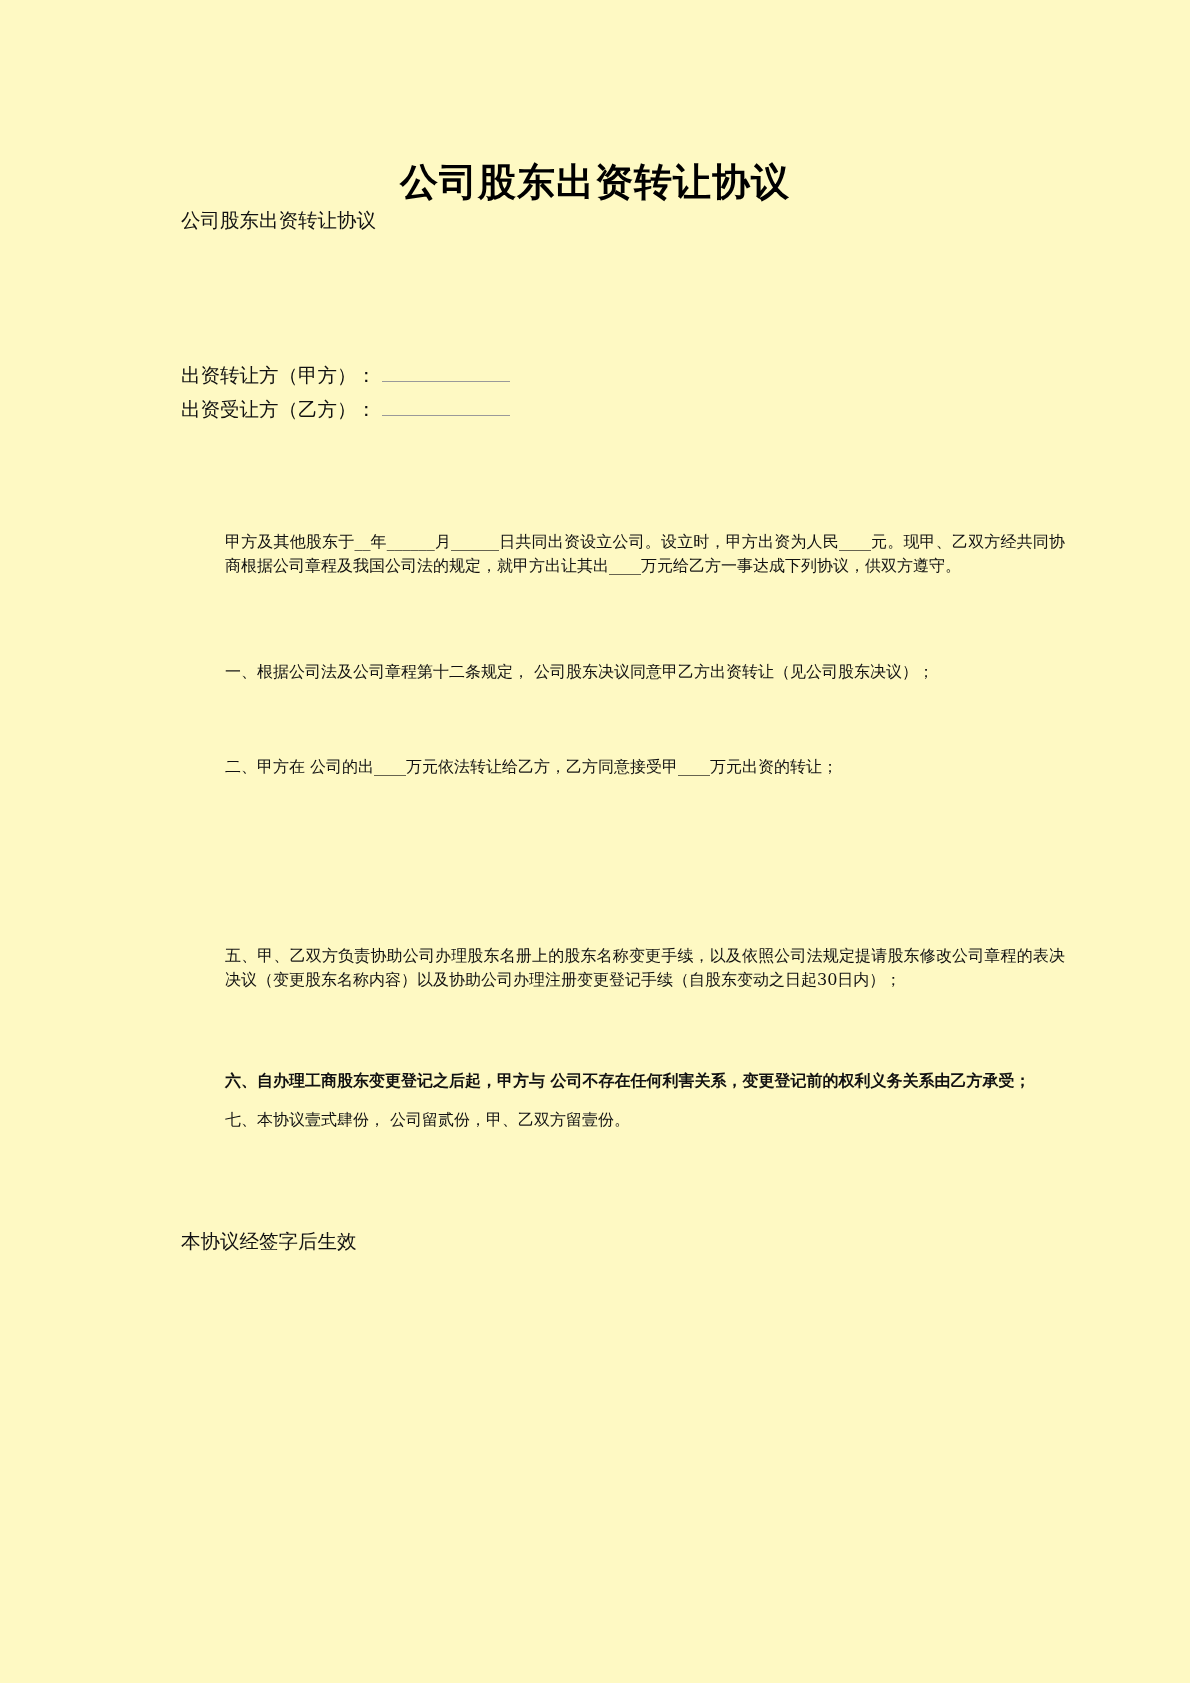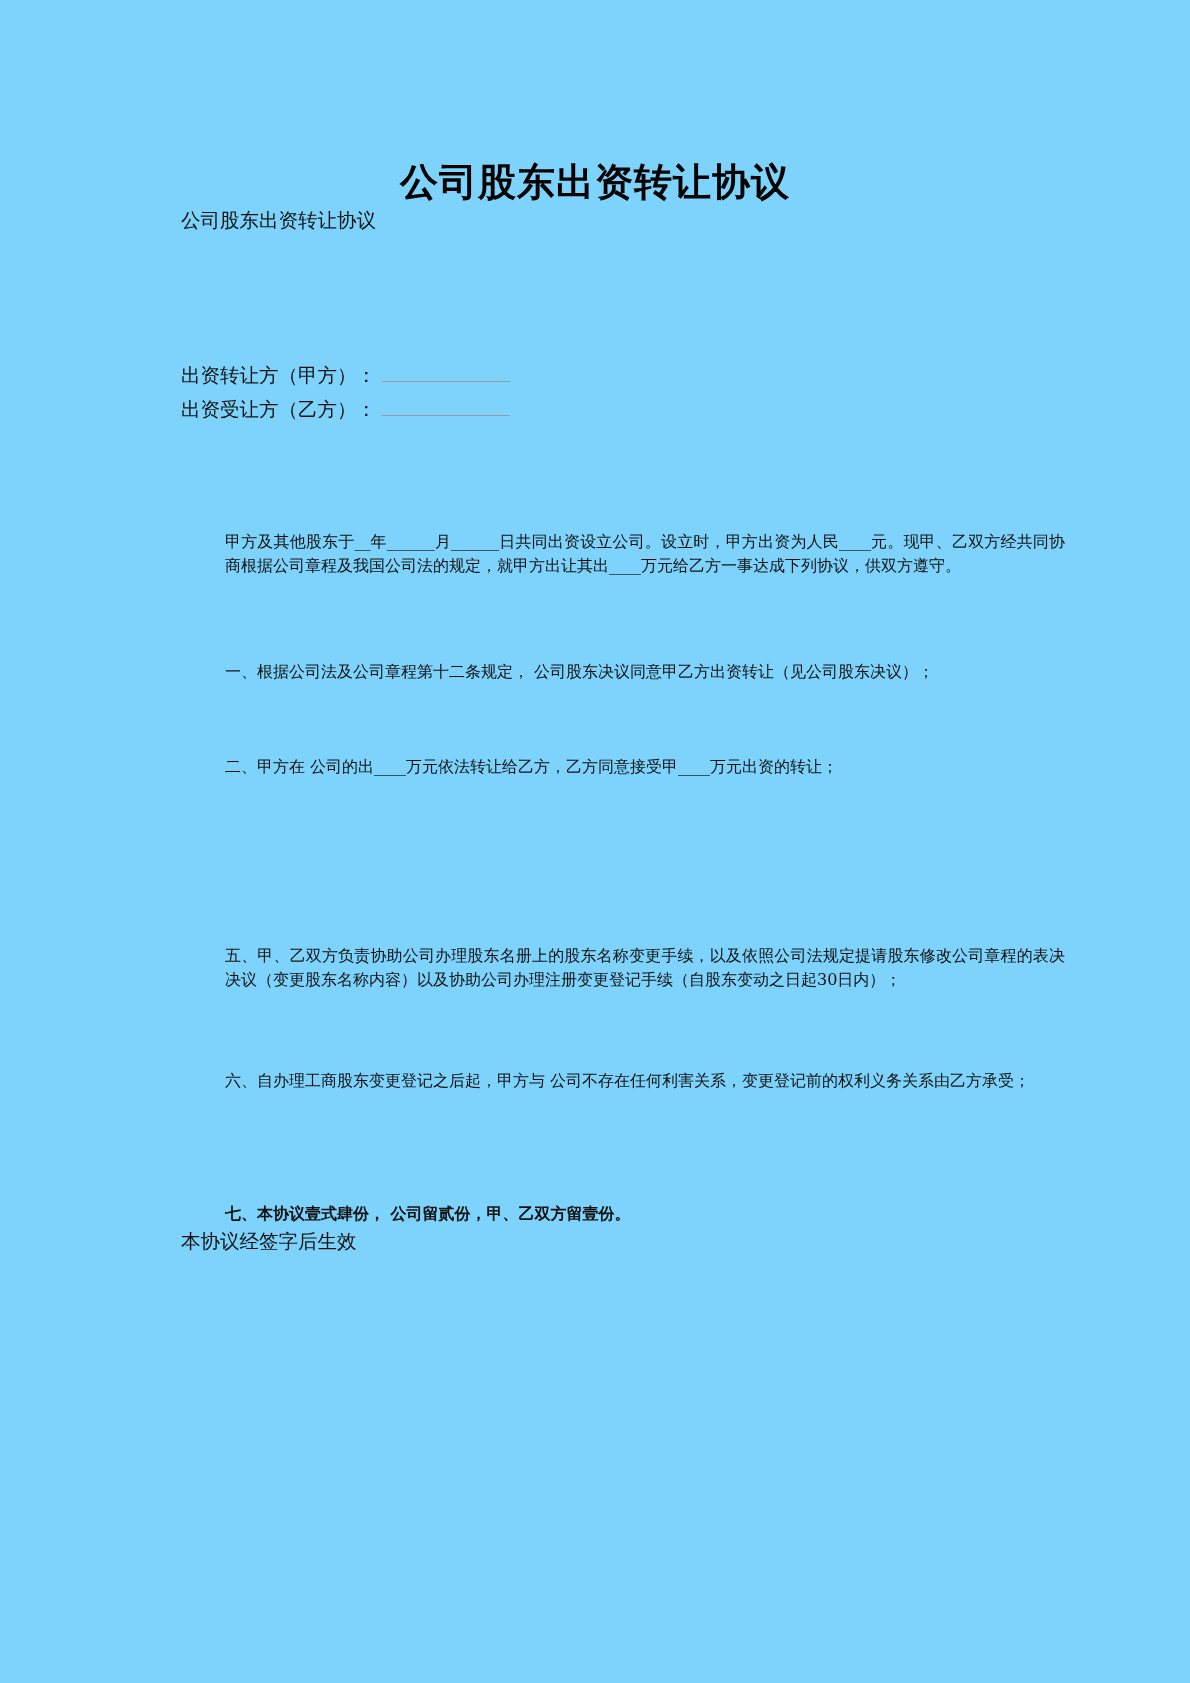--- a/index.html
+++ b/index.html
@@ -13,21 +13,21 @@
       position: relative;
       overflow: hidden;
       font-family: "DejaVu Serif", "Liberation Serif", serif;
       color: #111111;
     }
     .page {
       position: absolute;
       left: 0; top: 0;
       width: 1190px;
       height: 1683px;
-      background: #7dd3fc;
+      background: #fef9c3;
     }
     .doc-title {
       position: absolute;
       left: 0;
       width: 1190px;
       top: 158px;
       text-align: center;
       font-family: "DejaVu Sans", "Liberation Sans", sans-serif;
       font-weight: bold;
       font-size: 38px;
@@ -83,19 +83,19 @@
   <div class="para" style="top:530px;">甲方及其他股东于__年______月______日共同出资设立公司。设立时，甲方出资为人民____元。现甲、乙双方经共同协商根据公司章程及我国公司法的规定，就甲方出让其出____万元给乙方一事达成下列协议，供双方遵守。</div>
 
   <div class="para" style="top:660px;">一、根据公司法及公司章程第十二条规定， 公司股东决议同意甲乙方出资转让（见公司股东决议）；</div>
 
   <div class="para" style="top:755px;">二、甲方在 公司的出____万元依法转让给乙方，乙方同意接受甲____万元出资的转让；</div>
 
 
 
   <div class="para" style="top:944px;">五、甲、乙双方负责协助公司办理股东名册上的股东名称变更手续，以及依照公司法规定提请股东修改公司章程的表决决议（变更股东名称内容）以及协助公司办理注册变更登记手续（自股东变动之日起30日内）；</div>
 
-  <div class="para" style="top:1069px;">六、自办理工商股东变更登记之后起，甲方与 公司不存在任何利害关系，变更登记前的权利义务关系由乙方承受；</div>
+  <div class="para" style="top:1069px;font-weight:bold;">六、自办理工商股东变更登记之后起，甲方与 公司不存在任何利害关系，变更登记前的权利义务关系由乙方承受；</div>
 
-  <div class="para" style="top:1202px;font-weight:bold;">七、本协议壹式肆份， 公司留贰份，甲、乙双方留壹份。</div>
+  <div class="para" style="top:1108px;">七、本协议壹式肆份， 公司留贰份，甲、乙双方留壹份。</div>
 
   <div class="line" style="top:1226px;">本协议经签字后生效</div>
 
 </div>
 
 </body></html>

